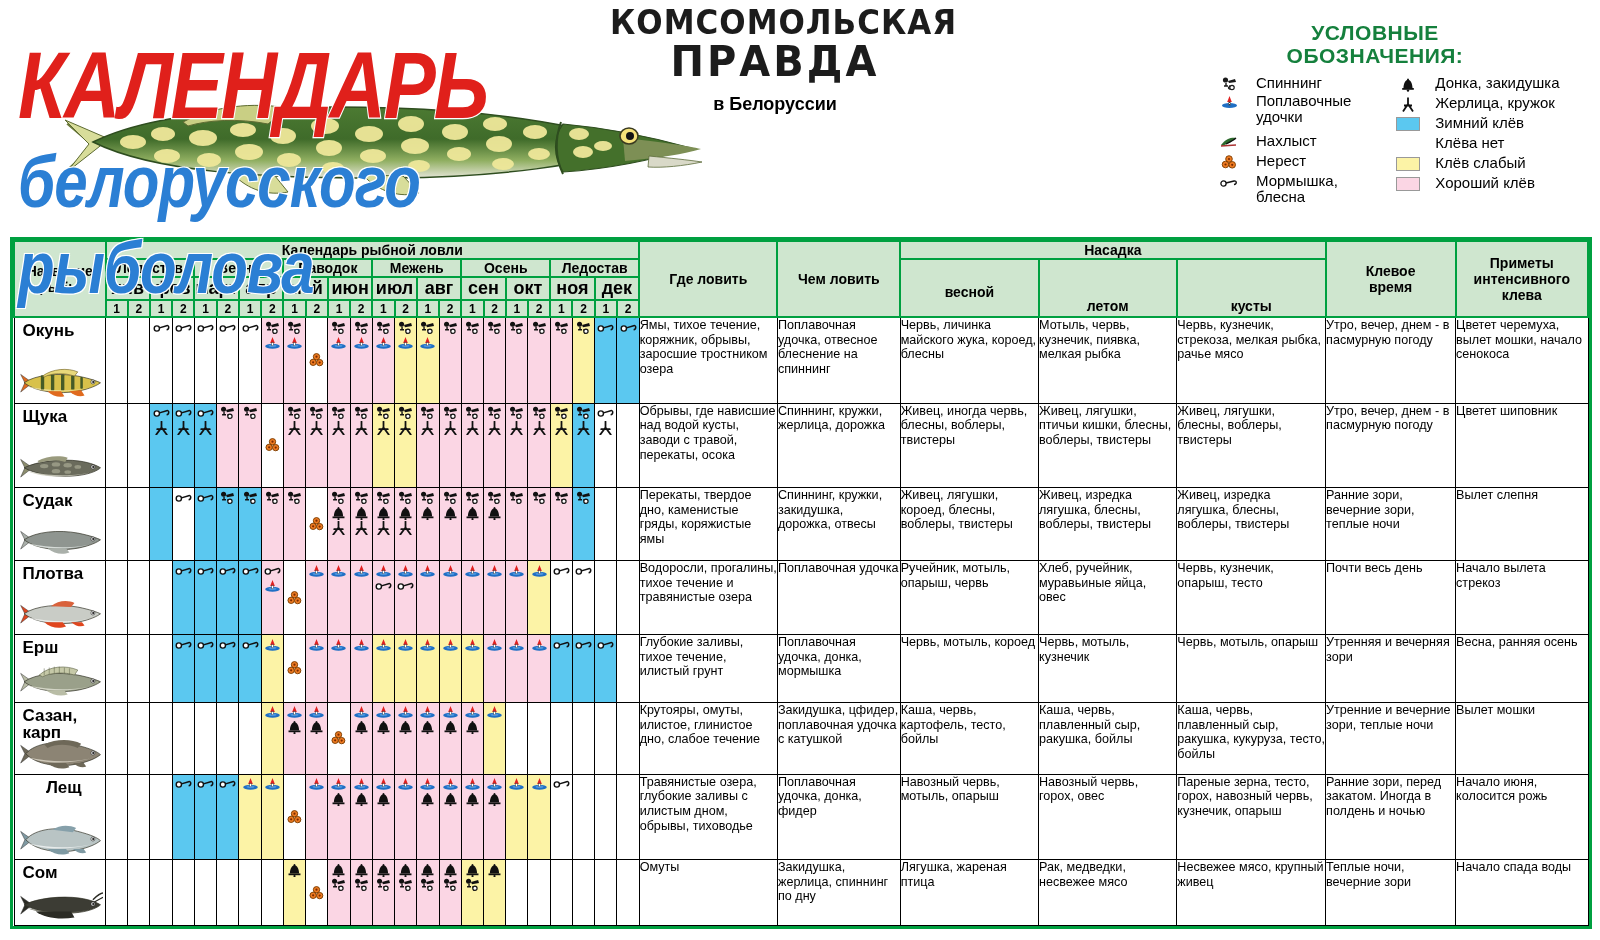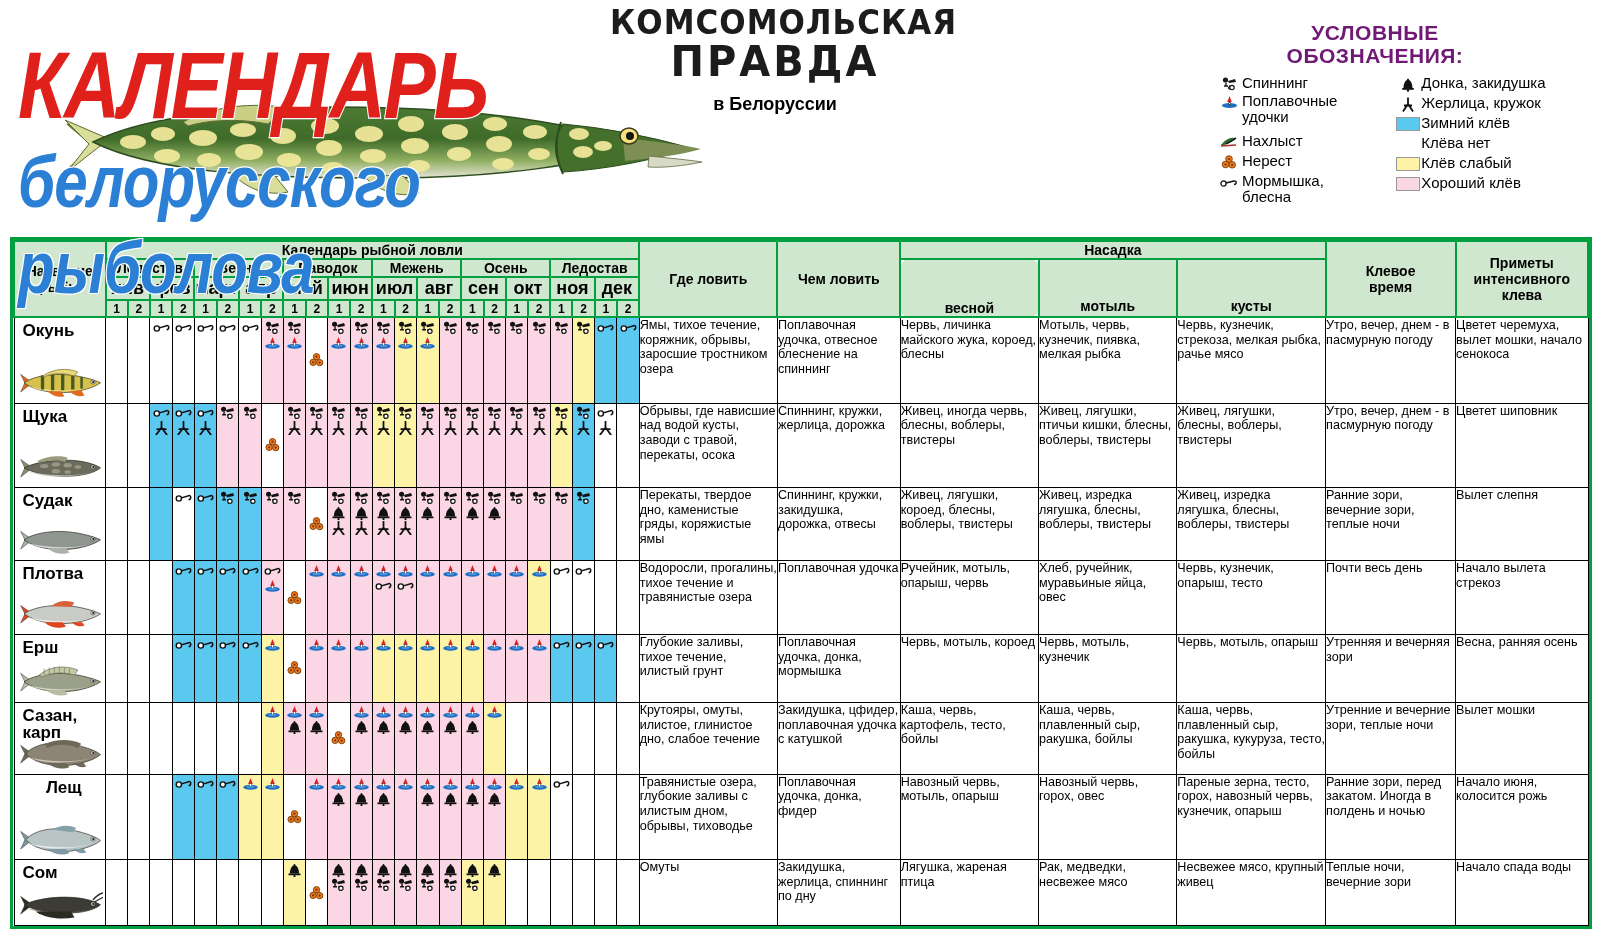--- a/index.html
+++ b/index.html
@@ -43,29 +43,29 @@
   .kp-logo { position: absolute; left: 610px; top: 4px; width: 330px; text-align: center; }
   .kp-line1 { font-size: 31px; font-weight: bold; color: #1c1c1c; letter-spacing: 1px;
               font-family: "DejaVu Sans", sans-serif; transform: scaleY(1.1); }
   .kp-line2 { font-size: 40px; font-weight: bold; color: #1c1c1c; letter-spacing: 3px;
               font-family: "DejaVu Sans", sans-serif; transform: scaleY(1.05); margin-top: -2px;}
   .kp-sub   { font-size: 18px; font-weight: bold; color: #000; margin-top: 10px; }
 
   
   .legend { position: absolute; left: 1160px; top: 22px; width: 430px; }
   .legend-title {
-    text-align: center; color: #701a75; font-weight: bold; font-size: 21px;
+    text-align: center; color: #15803d; font-weight: bold; font-size: 21px;
     line-height: 1.08; letter-spacing: 0.5px;
   }
   .legend-cols { display: flex; margin-top: 8px; gap: 8px; padding-left: 56px;}
   .legend-col { width: 176px; }
   .legend-row { display: flex; align-items: flex-start; height: 20px; font-size: 15px; color:#000; }
   .legend-row.tall { height: auto; }
   .legend-ic { width: 26px; flex: 0 0 26px; display:flex; align-items:center; justify-content:center; height:18px;}
-  .legend-tx { line-height: 1.03; }
+  .legend-tx { line-height: 1.03; margin-left: 14px; }
   .swatch { width: 24px; height: 14px; border: 1px solid #999; }
 
   
   .tbl-wrap { position: absolute; left: 10px; top: 237px; width: 1582px; height: 692px;
               border: 3px solid #00A040; background:#fff; }
   table.main { border-collapse: collapse; width: 100%; height: 100%; table-layout: fixed; }
   table.main td, table.main th { border: 1px solid #000; padding: 0; vertical-align: top; }
 
   .hd { background: #CFE6CF; text-align: center; vertical-align: middle !important;
         font-size: 14px; font-weight: bold; color:#000; }
@@ -321,22 +321,22 @@
 интенсивного
 клева</td>
       </tr>
       <tr style="height:18px;">
         <td class="hd grn-b" colspan="4">Ледостав</td>
         <td class="hd grn-b" colspan="4">Весна</td>
         <td class="hd grn-b" colspan="4">Паводок</td>
         <td class="hd grn-b" colspan="4">Межень</td>
         <td class="hd grn-b" colspan="4">Осень</td>
         <td class="hd grn-b" colspan="4">Ледостав</td>
-        <td class="hd grn-b" rowspan="3" style="vertical-align:bottom !important;padding-bottom:0;border-radius:9px;">весной</td>
-        <td class="hd grn-b" rowspan="3" style="vertical-align:bottom !important;padding-bottom:2px;">мотыль</td>
+        <td class="hd grn-b" rowspan="3" style="vertical-align:bottom !important;padding-bottom:16px;">весной</td>
+        <td class="hd grn-b" rowspan="3" style="vertical-align:bottom !important;padding-bottom:2px;">летом</td>
         <td class="hd grn-b" rowspan="3" style="vertical-align:bottom !important;padding-bottom:2px;">кусты</td>
       </tr>
       <tr id="row-months" style="height:18px;">
           <td class="hd small grn-b" colspan="2">янв</td>
           <td class="hd small grn-b" colspan="2">фев</td>
           <td class="hd small grn-b" colspan="2">март</td>
           <td class="hd small grn-b" colspan="2">апр</td>
           <td class="hd small grn-b" colspan="2">май</td>
           <td class="hd small grn-b" colspan="2">июн</td>
           <td class="hd small grn-b" colspan="2">июл</td>

